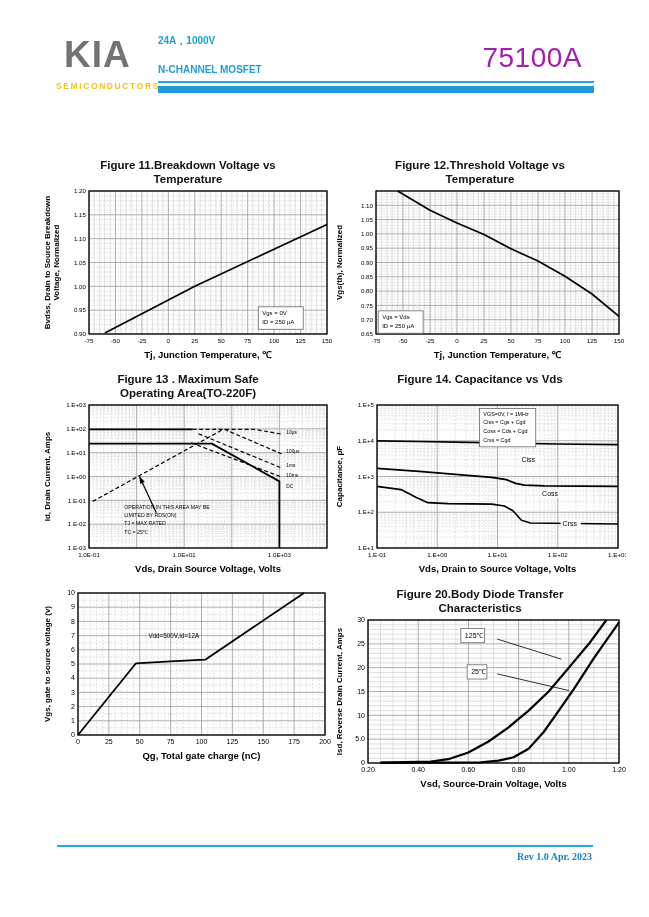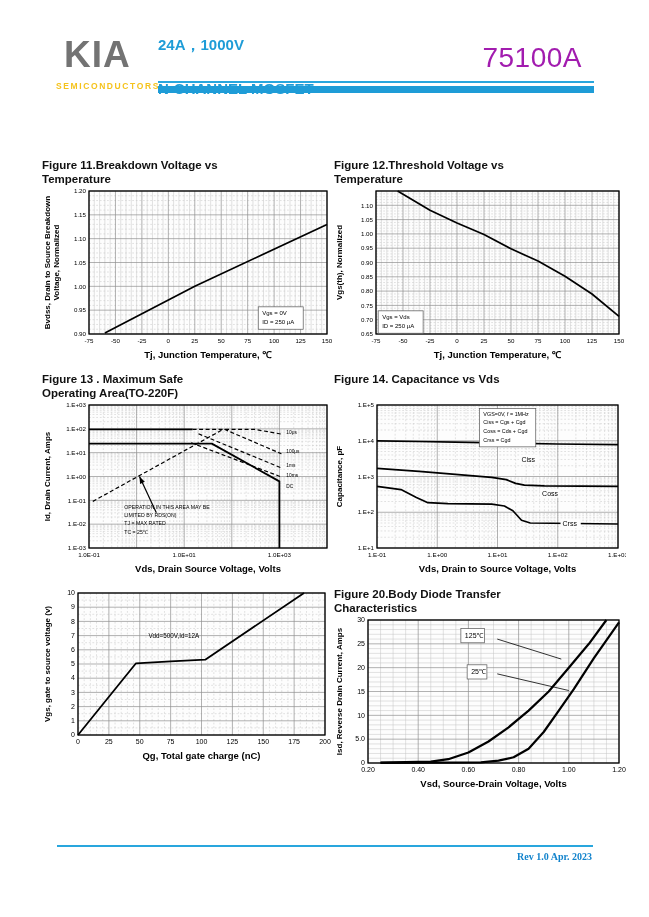--- a/index.html
+++ b/index.html
@@ -3,29 +3,29 @@
 <meta charset="utf-8">
 <style>
   html,body{margin:0;padding:0;background:#e8e8e8;}
   .page{position:relative;width:649px;height:917px;background:#ffffff;
         font-family:"Liberation Sans",sans-serif;overflow:hidden;margin:0 auto;}
   
   .logo{position:absolute;left:64px;top:36px;color:#737373;font-size:37px;
         font-weight:bold;letter-spacing:1px;line-height:1;}
   .logo-sub{position:absolute;left:56px;top:81px;color:#F5C31D;font-size:8.5px;
         font-weight:bold;letter-spacing:1.6px;}
-  .prod{position:absolute;left:158px;top:34px;color:#1E9CD7;font-size:15px;
+  .prod{position:absolute;left:158px;top:34px;color:#1E9CD7;font-size:10px;
         font-weight:bold;line-height:1.45;white-space:pre-line;}
   .part{position:absolute;right:67px;top:42px;color:#a21caf;font-size:28px;
         font-weight:400;letter-spacing:0.5px;}
   .rule-thin{position:absolute;left:158px;top:81px;width:436px;height:2px;background:#29A6DD;}
   .rule-thick{position:absolute;left:158px;top:86px;width:436px;height:7px;background:#1E9CD7;}
   
   .fig{position:absolute;width:292px;}
-  .fig-title{min-height:28px;text-align:left;font-size:11.5px;font-weight:bold;
+  .fig-title{min-height:28px;text-align:center;font-size:11.5px;font-weight:bold;
              color:#111;line-height:1.22;white-space:pre-line;}
   .fig svg{display:block;}
   #fig11{left:42px;top:158px;} #fig12{left:334px;top:158px;}
   #fig13{left:42px;top:372px;} #fig14{left:334px;top:372px;}
   #fig15{left:42px;top:587px;} #fig16{left:334px;top:587px;}
   
   .footer-rule{position:absolute;left:57px;top:845px;width:536px;height:1.5px;background:#29A6DD;}
   .footer-page{position:absolute;left:57px;top:851px;width:536px;text-align:center;
                color:#1283CC;font-size:10px;font-weight:bold;}
   .footer-rev{position:absolute;right:57px;top:851px;color:#1283CC;font-size:10px;font-weight:bold;font-family:Liberation Serif, serif;}

